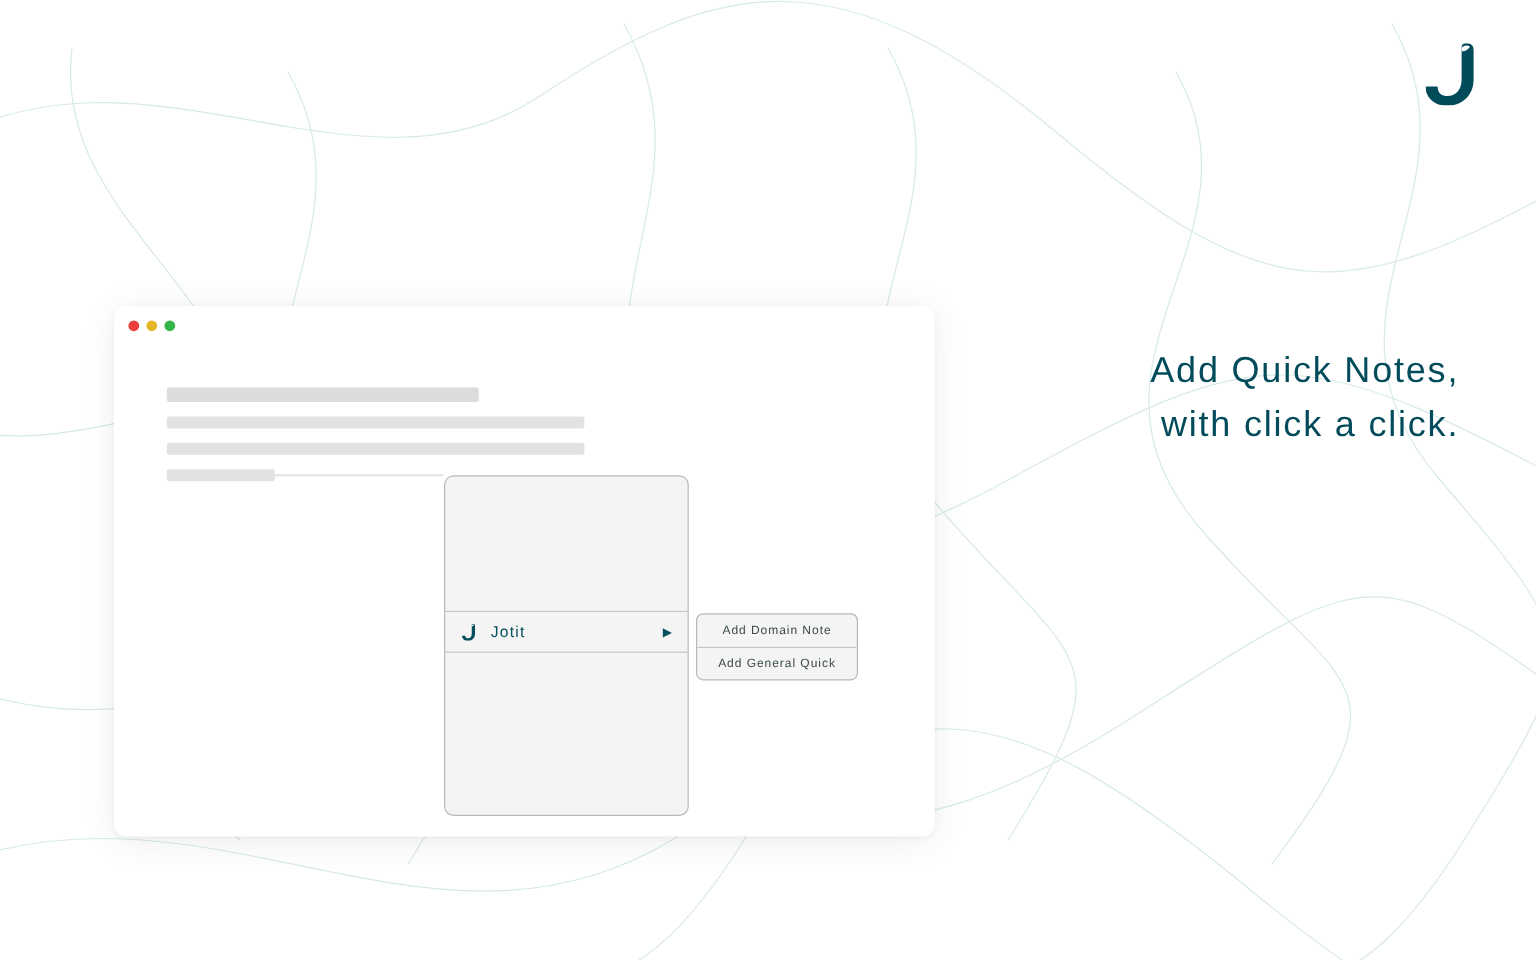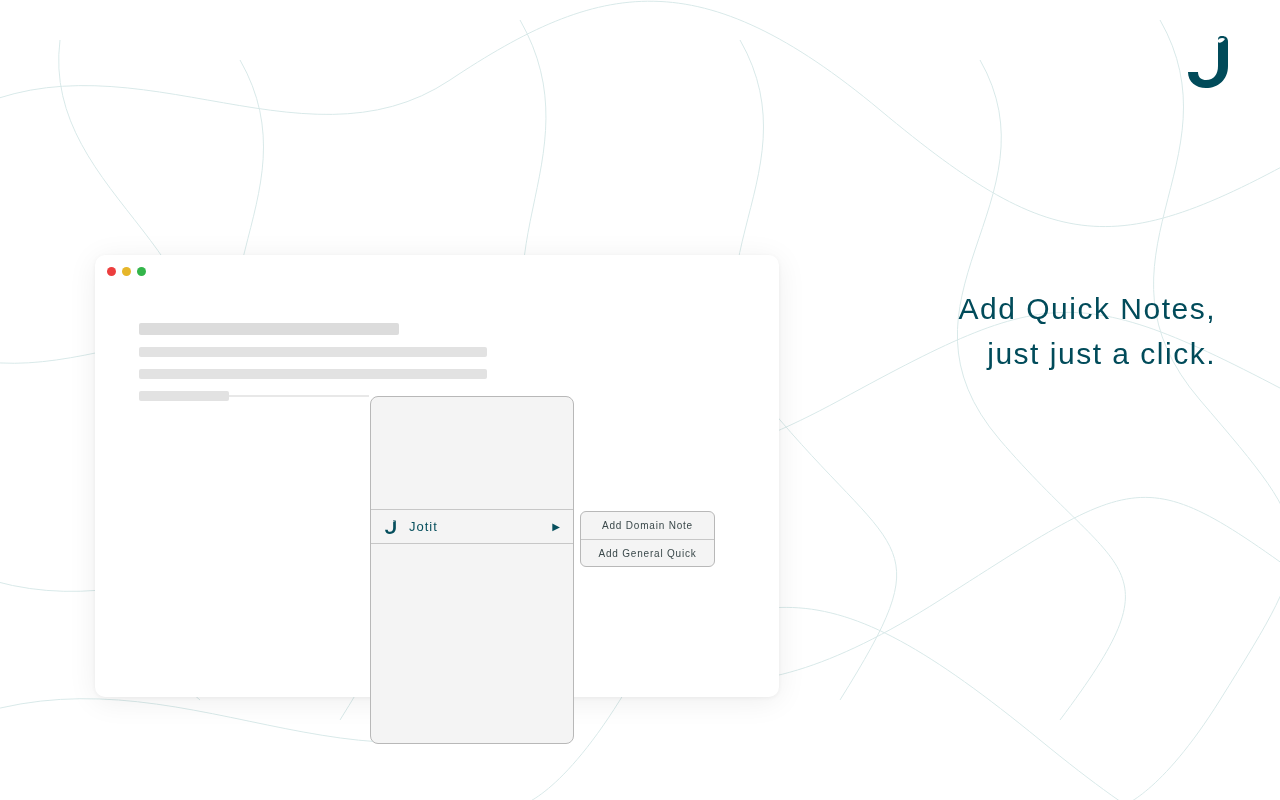--- a/index.html
+++ b/index.html
@@ -43,21 +43,21 @@
   .sk4-wrap { display: flex; align-items: center; gap: 0; }
   .sk4 { width: 90px; height: 10px; }
   .sk4-line { flex: 0 0 140px; height: 2px; background: #e8e8e8; margin-left: 0; }
 
   
   .context-menu {
     position: absolute;
     top: 396px;
     left: 370px;
     width: 204px;
-    height: 348px;
+    height: 284px;
     background: #f4f4f4;
     border: 1px solid #b8b8b8;
     border-radius: 8px;
     z-index: 4;
     display: flex;
     flex-direction: column;
   }
   .context-spacer-top { height: 113px; border-bottom: 1px solid #c7c7c7; }
   .context-item {
     height: 34px;
@@ -120,21 +120,21 @@
 
 <div class="logo">
   <svg viewBox="0 0 44 52">
     <path fill="#014b5a" d="M34 0 C 38 0 40 2 40 6 L 40 30 C 40 44 30 52 18 52 C 8 52 0 46 0 36 L 10 36 C 10 42 14 44 18 44 C 26 44 30 38 30 30 L 30 6 C 30 2 30 0 34 0 Z"></path>
     <path fill="#ffffff" d="M30 4 C 31 2 35 1 37 3 C 35 6 31 8 30 6 Z"></path>
   </svg>
 </div>
 
 <div class="tagline">
   <div>Add Quick Notes,</div>
-  <div>just just a click.</div>
+  <div>with click a click.</div>
 </div>
 
 <div class="browser">
   <div class="titlebar">
     <span class="dot red"></span>
     <span class="dot yellow"></span>
     <span class="dot green"></span>
   </div>
   <div class="page-body">
     <div class="skeleton sk1"></div>

